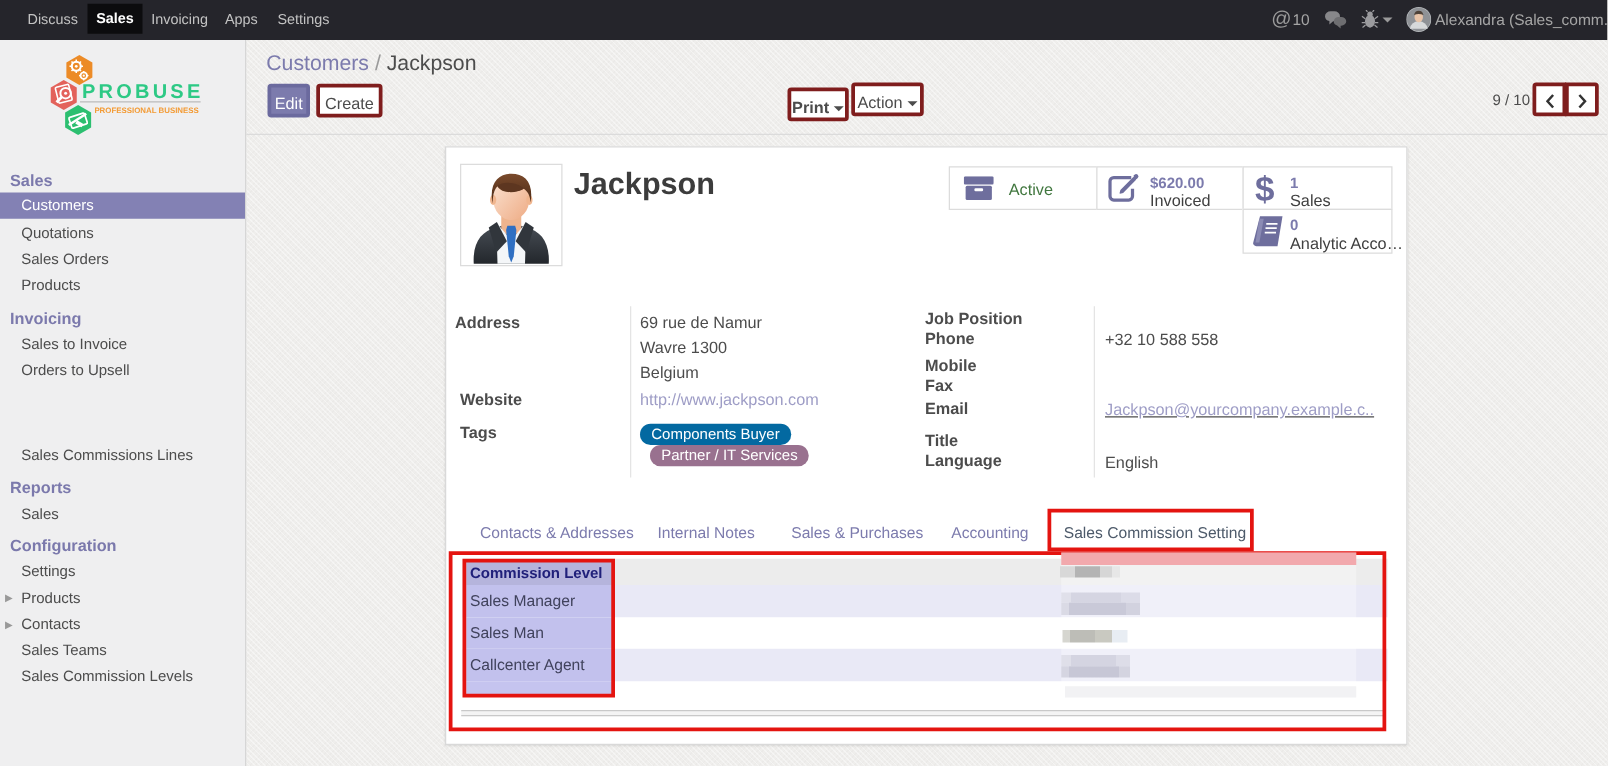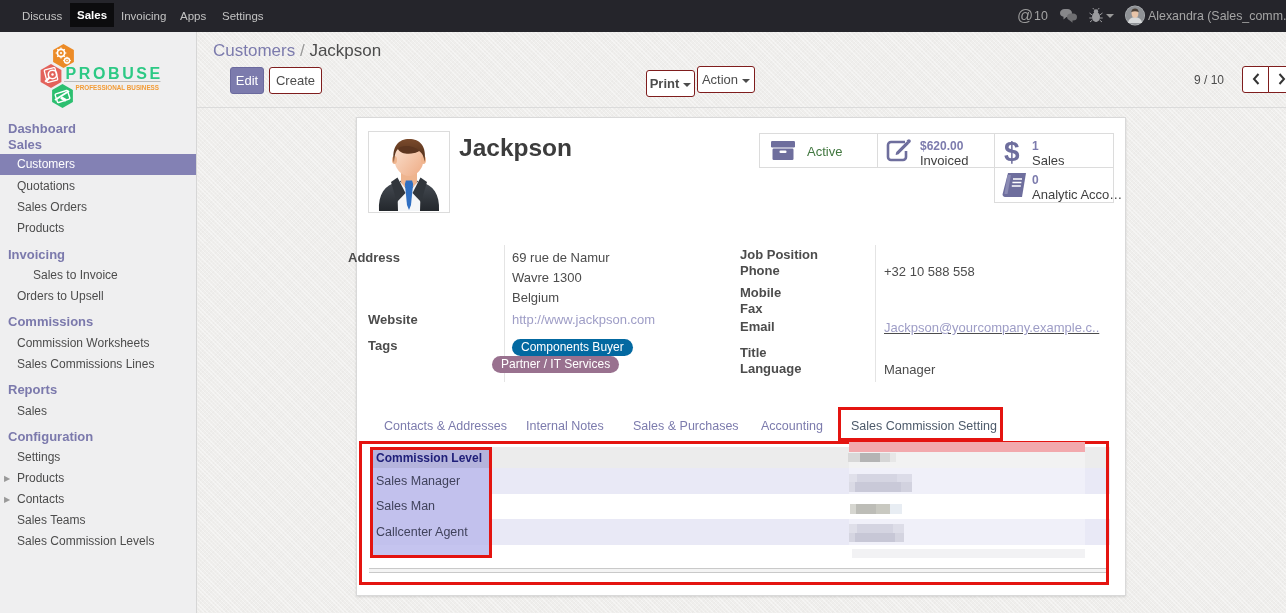--- a/index.html
+++ b/index.html
@@ -19,21 +19,21 @@
 .shead{color:#7b79ac;font-weight:bold;padding-left:8px;}
 .sitem{padding-left:17px;font-size:12px;}
 .ssel{background:#8381b4;color:#fff;}
 .sarr{position:absolute;left:4px;top:0;color:#999;font-size:8px;}
 
 #cpanel-line{position:absolute;left:197px;top:107px;width:1089px;height:1px;background:#dbdbdb;}
 #breadcrumb{position:absolute;left:213px;top:41px;font-size:17px;}
 #breadcrumb a{color:#7c7bad;text-decoration:none;}
 #breadcrumb .sep{color:#999;}
 #breadcrumb .cur{color:#4c4c4c;}
-.btn{position:absolute;height:27px;line-height:25px;text-align:center;font-size:13px;border-radius:3px;border:1px solid #7f1d1d;background:#fff;color:#4c4c4c;margin-left:16px;}
+.btn{position:absolute;height:27px;line-height:25px;text-align:center;font-size:13px;border-radius:3px;border:3px solid #7f1d1d;background:#fff;color:#4c4c4c;}
 .btn-primary{background:#7c7bad;border-color:#6b6a9e;color:#fff;}
 .caret{display:inline-block;width:0;height:0;border-left:4px solid transparent;border-right:4px solid transparent;border-top:4px solid #4c4c4c;vertical-align:middle;margin-left:4px;}
 
 #card{position:absolute;left:356px;top:117px;width:770px;height:479px;background:#fff;border:1px solid #d9d9d9;box-shadow:0 1px 2px rgba(0,0,0,0.12);}
 .flabel{position:absolute;font-weight:bold;color:#4c4c4c;font-size:13px;}
 .fval{position:absolute;color:#4c4c4c;font-size:13px;}
 a.link{color:#9e9dc6;text-decoration:none;}
 .vline{position:absolute;width:1px;background:#e4e4e4;}
 .tag{position:absolute;height:17px;line-height:17px;border-radius:9px;color:#fff;font-size:12px;padding:0 9px;}
 
@@ -99,31 +99,28 @@
 
     <polygon points="25.5,42 35.9,48 35.9,60 25.5,66 15.1,60 15.1,48" fill="#2cbf70"></polygon>
     <rect x="19" y="50" width="13" height="9" rx="1" fill="none" stroke="#fff" stroke-width="1.4" transform="rotate(-18 25.5 54.5)"></rect>
     <path d="M18 58l14-9" stroke="#fff" stroke-width="2"></path>
     <path d="M24 55.5l5 3" stroke="#fff" stroke-width="3"></path>
 
     <text x="28.5" y="36.5" font-family="Liberation Sans,sans-serif" font-size="16" font-weight="bold" fill="#2dc985" letter-spacing="2.6">PROBUSE</text>
     <line x1="27" y1="39.5" x2="123.5" y2="39.5" stroke="#bbb" stroke-width="1"></line>
     <text x="38.5" y="48" font-family="Liberation Sans,sans-serif" font-size="6.3" font-weight="bold" fill="#f39b35">PROFESSIONAL BUSINESS</text>
   </svg>
-  <div class="srow shead" style="top:86px;">Dashboard</div>
   <div class="srow shead" style="top:102px;">Sales</div>
   <div class="srow sitem ssel" style="top:122px;">Customers</div>
   <div class="srow sitem" style="top:144px;">Quotations</div>
   <div class="srow sitem" style="top:165px;">Sales Orders</div>
   <div class="srow sitem" style="top:186px;">Products</div>
   <div class="srow shead" style="top:212px;">Invoicing</div>
-  <div class="srow sitem" style="top:233px;margin-left:16px;">Sales to Invoice</div>
+  <div class="srow sitem" style="top:233px;">Sales to Invoice</div>
   <div class="srow sitem" style="top:254px;">Orders to Upsell</div>
-  <div class="srow shead" style="top:279px;">Commissions</div>
-  <div class="srow sitem" style="top:301px;">Commission Worksheets</div>
   <div class="srow sitem" style="top:322px;">Sales Commissions Lines</div>
   <div class="srow shead" style="top:347px;">Reports</div>
   <div class="srow sitem" style="top:369px;">Sales</div>
   <div class="srow shead" style="top:394px;">Configuration</div>
   <div class="srow sitem" style="top:415px;">Settings</div>
   <div class="srow sitem" style="top:436px;"><span class="sarr">▶</span>Products</div>
   <div class="srow sitem" style="top:457px;"><span class="sarr">▶</span>Contacts</div>
   <div class="srow sitem" style="top:478px;">Sales Teams</div>
   <div class="srow sitem" style="top:499px;">Sales Commission Levels</div>
 </div>
@@ -215,42 +212,42 @@
   </div>
 <div class="abs" style="left:1032px;top:140px;">
     <div class="statnum">1</div>
     <div class="statlbl">Sales</div>
   </div>
 <div class="abs" style="left:1032px;top:174px;">
     <div class="statnum">0</div>
     <div class="statlbl">Analytic Acco…</div>
   </div>
 
-<div class="flabel" style="left:348px;top:250px;">Address</div>
+<div class="flabel" style="left:364px;top:250px;">Address</div>
 <div class="flabel" style="left:368px;top:312px;">Website</div>
 <div class="flabel" style="left:368px;top:338px;">Tags</div>
 <div class="vline" style="left:504px;top:245px;height:137px;"></div>
 <div class="fval" style="left:512px;top:250px;">69 rue de Namur</div>
 <div class="fval" style="left:512px;top:270px;">Wavre 1300</div>
 <div class="fval" style="left:512px;top:290px;">Belgium</div>
 <div class="fval" style="left:512px;top:312px;"><a class="link">http://www.jackpson.com</a></div>
 <div class="tag" style="left:512px;top:339px;background:#0369a1;">Components Buyer</div>
-<div class="tag" style="left:492px;top:356px;background:#99718f;">Partner / IT Services</div>
+<div class="tag" style="left:520px;top:356px;background:#99718f;">Partner / IT Services</div>
 
 <div class="flabel" style="left:740px;top:247px;">Job Position</div>
 <div class="flabel" style="left:740px;top:263px;">Phone</div>
 <div class="flabel" style="left:740px;top:285px;">Mobile</div>
 <div class="flabel" style="left:740px;top:301px;">Fax</div>
 <div class="flabel" style="left:740px;top:319px;">Email</div>
 <div class="flabel" style="left:740px;top:345px;">Title</div>
 <div class="flabel" style="left:740px;top:361px;">Language</div>
 <div class="vline" style="left:875px;top:245px;height:137px;"></div>
 <div class="fval" style="left:884px;top:264px;">+32 10 588 558</div>
 <div class="fval" style="left:884px;top:320px;text-decoration:underline;"><a class="link">Jackpson@yourcompany.example.c..</a></div>
-<div class="fval" style="left:884px;top:362px;">Manager</div>
+<div class="fval" style="left:884px;top:362px;">English</div>
 
 <span class="tab" style="left:384px;">Contacts &amp; Addresses</span>
 <span class="tab" style="left:526px;">Internal Notes</span>
 <span class="tab" style="left:633px;">Sales &amp; Purchases</span>
 <span class="tab" style="left:761px;">Accounting</span>
 <span class="tab tabactive" style="left:851px;">Sales Commission Setting</span>
 
 <div class="trow" style="top:447px;height:21px;background:#ececec;"></div>
 <div class="trow" style="top:468px;height:26px;background:#e9e9f6;"></div>
 <div class="trow" style="top:494px;height:25px;background:#fff;"></div>

